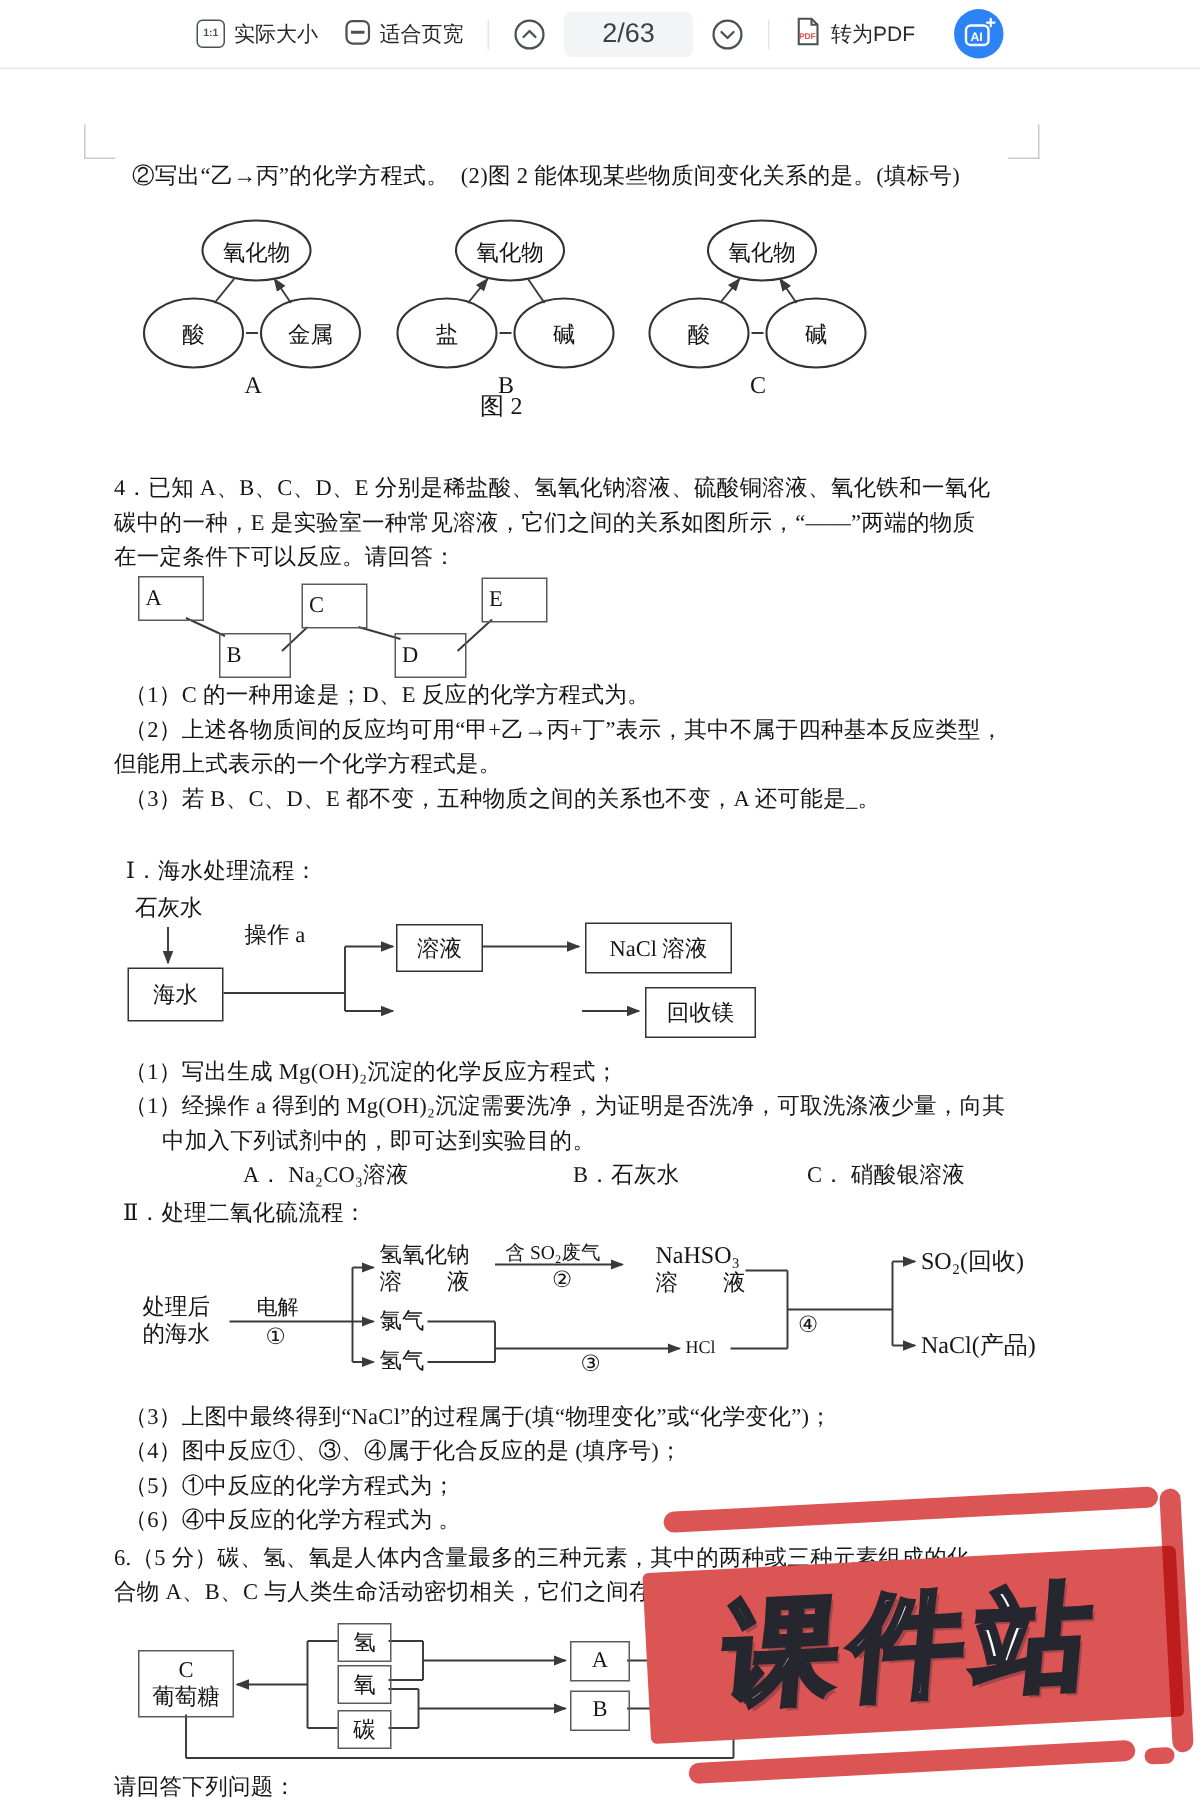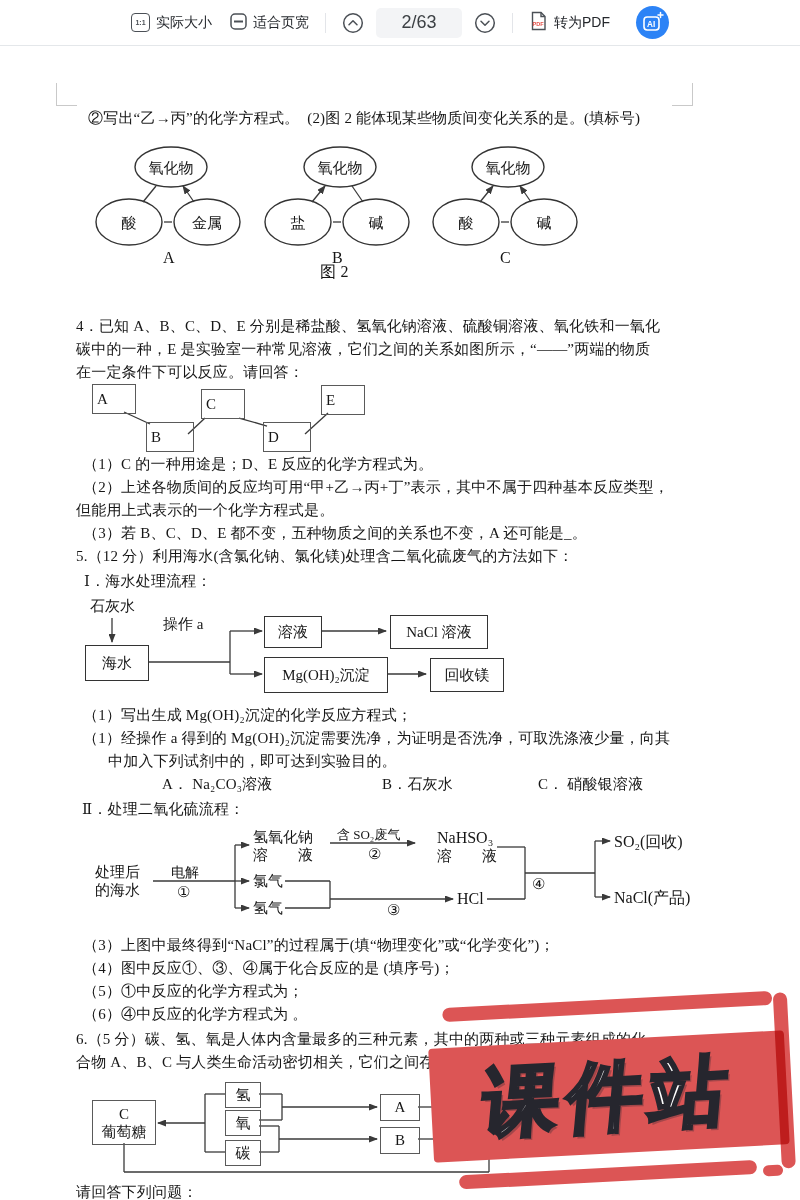--- a/index.html
+++ b/index.html
@@ -176,39 +176,37 @@
     <div class="box thin tl-align" style="left:58px;top:40px;width:42px;height:28px">B</div>
     <div class="box thin tl-align" style="left:113px;top:7px;width:38px;height:28px">C</div>
     <div class="box thin tl-align" style="left:175px;top:40px;width:42px;height:28px">D</div>
     <div class="box thin tl-align" style="left:233px;top:3px;width:38px;height:28px">E</div>
   </div>
 
   <div class="tl" style="left:83px;top:410px">（1）C 的一种用途是；D、E 反应的化学方程式为。</div>
   <div class="tl" style="left:83px;top:433px">（2）上述各物质间的反应均可用“甲+乙→丙+丁”表示，其中不属于四种基本反应类型，</div>
   <div class="tl" style="left:76px;top:456px">但能用上式表示的一个化学方程式是。</div>
   <div class="tl" style="left:83px;top:479px">（3）若 B、C、D、E 都不变，五种物质之间的关系也不变，A 还可能是_。</div>
-  <div class="tl" style="left:76px;top:502px">5.（12 分）利用海水(含氯化钠、氯化镁)处理含二氧化硫废气的方法如下：</div>
   <div class="tl" style="left:84px;top:527px">Ⅰ．海水处理流程：</div>
 
   <div class="diag" style="left:78px;top:553px;width:440px;height:100px">
     <svg width="440" height="100">
       <line x1="34" y1="20" x2="34" y2="44" marker-end="url(#ah)"></line>
       <line x1="69" y1="64" x2="152" y2="64"></line>
       <line x1="152" y1="33" x2="152" y2="76"></line>
       <line x1="152" y1="33" x2="184" y2="33" marker-end="url(#ah)"></line>
       <line x1="152" y1="76" x2="184" y2="76" marker-end="url(#ah)"></line>
       <line x1="244" y1="33" x2="308" y2="33" marker-end="url(#ah)"></line>
       <line x1="310" y1="76" x2="348" y2="76" marker-end="url(#ah)"></line>
     </svg>
     <span class="ftxt" style="left:12px;top:0px">石灰水</span>
     <span class="ftxt" style="left:85px;top:18px">操作 a</span>
     <div class="box" style="left:7px;top:47px;width:62px;height:34px">海水</div>
     <div class="box" style="left:186px;top:18px;width:56px;height:30px">溶液</div>
     <div class="box" style="left:312px;top:17px;width:96px;height:32px">NaCl 溶液</div>
-    <div class="box" style="left:186px;top:59px;width:122px;height:34px">Mg(OH)₂沉淀</div>
     <div class="box" style="left:352px;top:60px;width:72px;height:32px">回收镁</div>
   </div>
 
   <div class="tl" style="left:83px;top:661px">（1）写出生成 Mg(OH)₂沉淀的化学反应方程式；</div>
   <div class="tl" style="left:83px;top:684px">（1）经操作 a 得到的 Mg(OH)₂沉淀需要洗净，为证明是否洗净，可取洗涤液少量，向其</div>
   <div class="tl" style="left:108px;top:707px">中加入下列试剂中的，即可达到实验目的。</div>
   <div class="tl" style="left:162px;top:730px">A． Na₂CO₃溶液</div>
   <div class="tl" style="left:382px;top:730px">B．石灰水</div>
   <div class="tl" style="left:538px;top:730px">C． 硝酸银溶液</div>
   <div class="tl" style="left:82px;top:755px">Ⅱ．处理二氧化硫流程：</div>
@@ -239,21 +237,21 @@
     <span class="ftxt" style="left:92px;top:59px">①</span>
     <span class="ftxt" style="left:168px;top:4px">氢氧化钠</span>
     <span class="ftxt" style="left:168px;top:22px">溶　　液</span>
     <span class="ftxt" style="left:168px;top:48px">氯气</span>
     <span class="ftxt" style="left:168px;top:75px">氢气</span>
     <span class="ftxt small" style="left:252px;top:1px">含 SO₂废气</span>
     <span class="ftxt" style="left:283px;top:21px">②</span>
     <span class="ftxt" style="left:352px;top:4px;font-size:16px">NaHSO₃</span>
     <span class="ftxt" style="left:352px;top:23px">溶　　液</span>
     <span class="ftxt" style="left:302px;top:77px">③</span>
-    <span class="ftxt" style="left:372px;top:65px;font-size:16px">HCl</span>
+    <span class="ftxt" style="left:372px;top:65px;font-size:12px">HCl</span>
     <span class="ftxt" style="left:447px;top:51px">④</span>
     <span class="ftxt" style="left:529px;top:8px;font-size:16px">SO₂(回收)</span>
     <span class="ftxt" style="left:529px;top:64px;font-size:16px">NaCl(产品)</span>
   </div>
 
   <div class="tl" style="left:83px;top:891px">（3）上图中最终得到“NaCl”的过程属于(填“物理变化”或“化学变化”)；</div>
   <div class="tl" style="left:83px;top:914px">（4）图中反应①、③、④属于化合反应的是 (填序号)；</div>
   <div class="tl" style="left:83px;top:937px">（5）①中反应的化学方程式为；</div>
   <div class="tl" style="left:83px;top:960px">（6）④中反应的化学方程式为 。</div>
 

